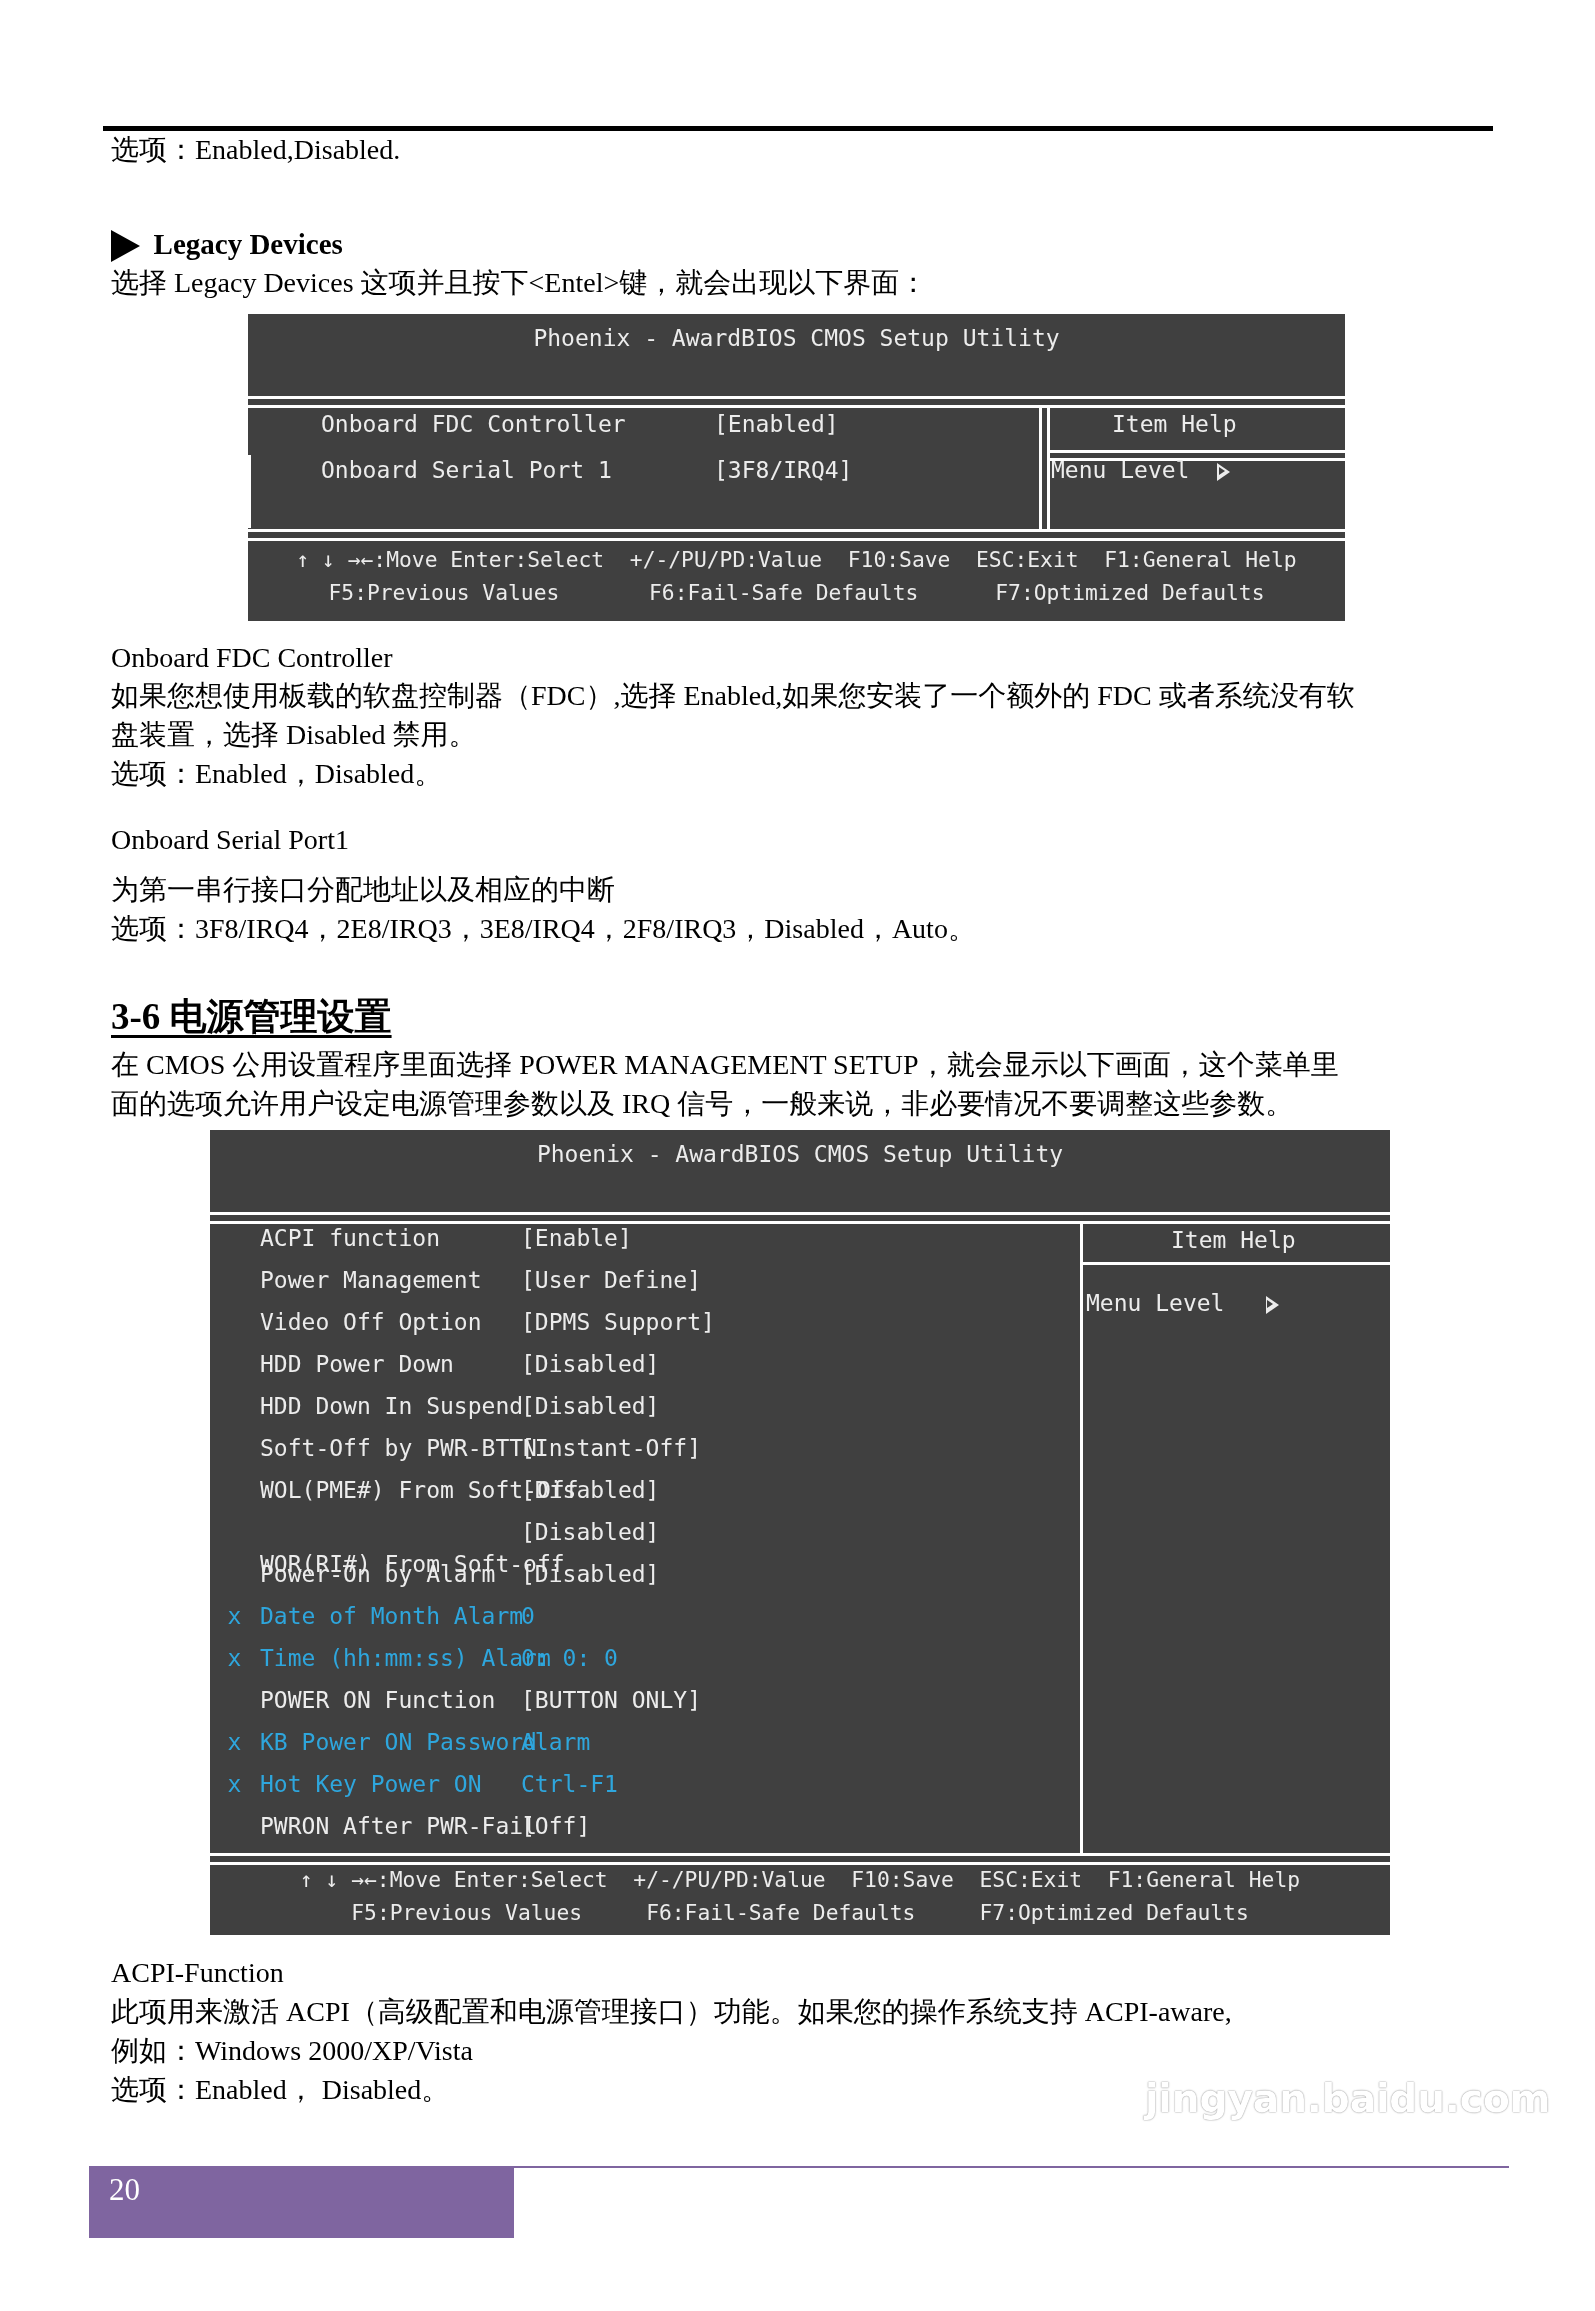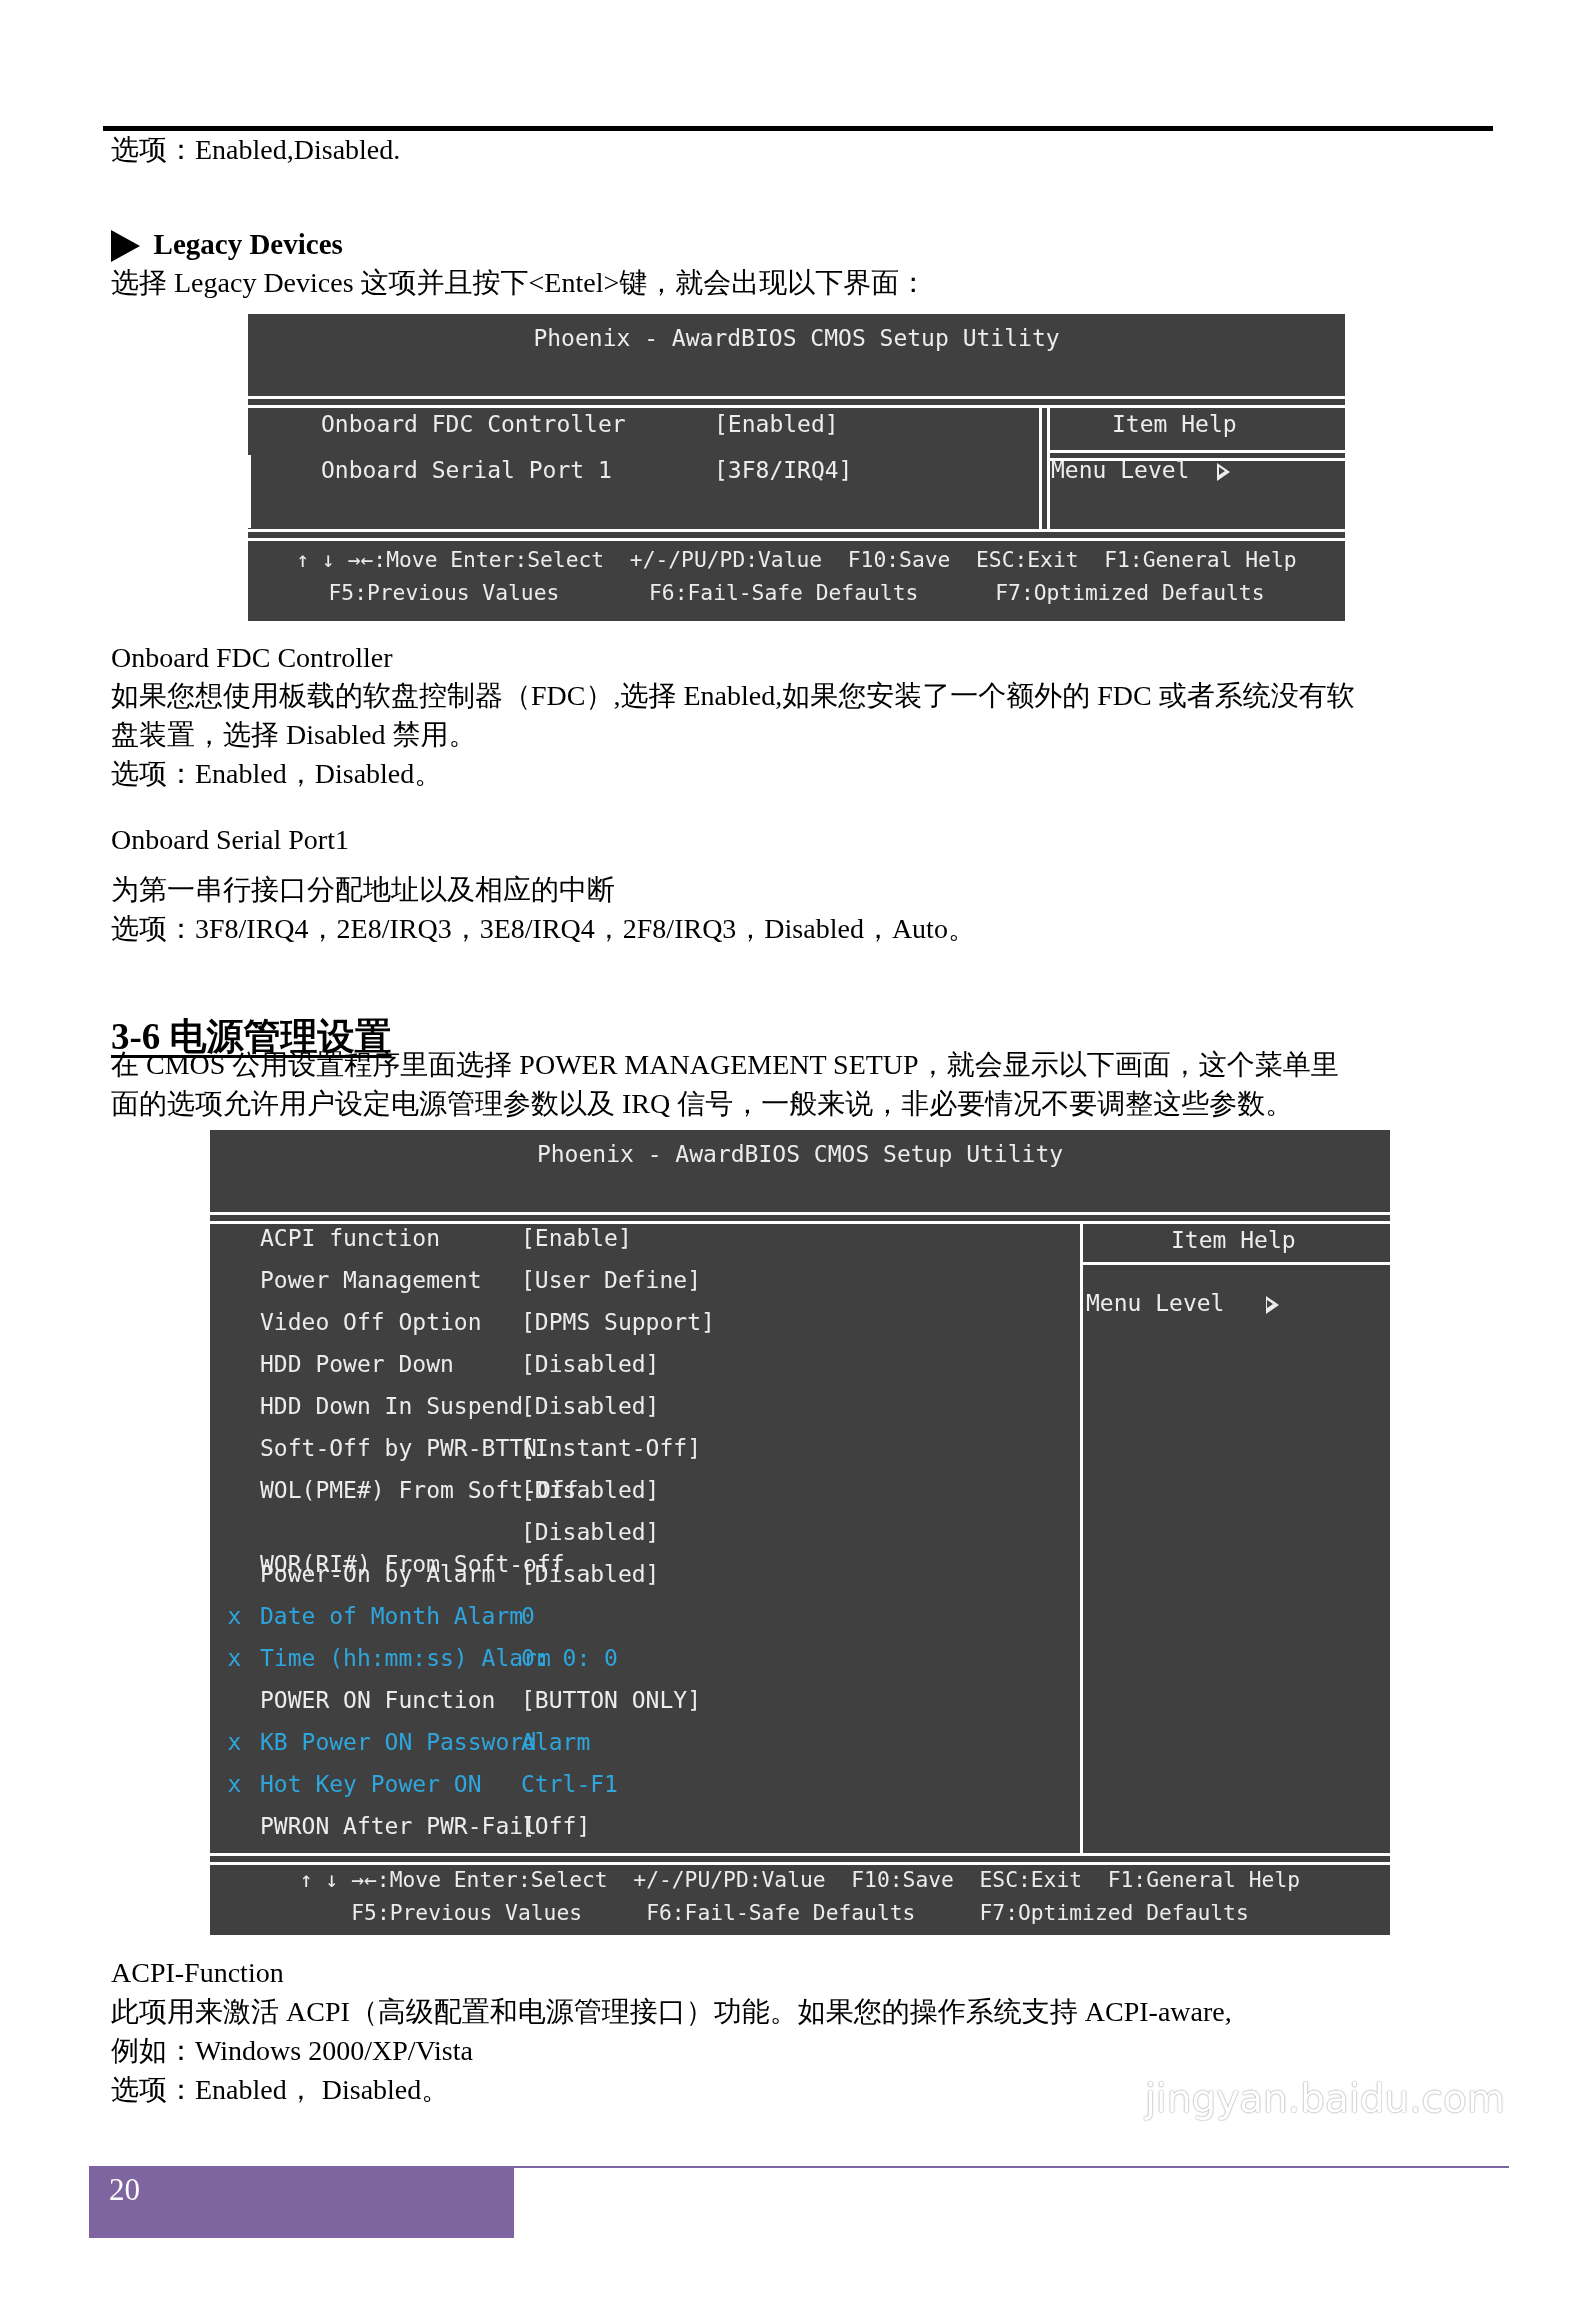--- a/index.html
+++ b/index.html
@@ -6,21 +6,21 @@
   body { width: 1595px; height: 2311px; position: relative; overflow: hidden;
          font-family: "Liberation Serif", "DejaVu Serif", serif; color: #000; }
   .abs { position: absolute; }
   .txt { font-size: 28px; line-height: 39px; white-space: nowrap; }
   .top-rule { left: 103px; top: 126px; width: 1390px; height: 4.9px; background: #000; }
   .h-bullet { font-weight: bold; font-size: 29px; }
   .tri { display: inline-block; width: 0; height: 0; border-top: 16.5px solid transparent;
          border-bottom: 16.5px solid transparent; border-left: 29px solid #000;
          vertical-align: -7.8px; margin-right: 13.6px; }
   .sec-title { font-weight: bold; font-size: 37px; line-height: 47px; text-decoration: underline;
-               text-underline-offset: 5.8px; text-decoration-thickness: 2.9px; margin-top: 20px; }
+               text-underline-offset: 5.8px; text-decoration-thickness: 2.9px; }
   
   .bios { background: #404040; color: #ececec; font-family: "DejaVu Sans Mono", "Liberation Mono", monospace;
           font-size: 23px; }
   .bios .title { text-align: center; line-height: 36px; padding-top: 5.8px; }
   .bios .dbl { position: absolute; left: 0; right: 0; height: 11.6px;
                border-top: 3.9px solid #fff; border-bottom: 3.9px solid #fff; background: #404040; box-sizing: border-box; }
   .bios .vline { position: absolute; width: 2.9px; background: #fff; }
   .bios .hline { position: absolute; height: 2.9px; background: #fff; }
   .bios .row { position: absolute; white-space: pre; }
   .bios .dim { color: #2ea6dd; }
@@ -28,21 +28,21 @@
   .tri-outline { display: inline-block; width: 0; height: 0; border-top: 9.7px solid transparent;
                  border-bottom: 9.7px solid transparent; border-left: 13.6px solid #ececec; position: relative; vertical-align: -2.9px; }
   .tri-outline::after { content: ""; position: absolute; left: -11.6px; top: -4.9px; border-top: 4.9px solid transparent;
                         border-bottom: 4.9px solid transparent; border-left: 6.8px solid #404040; }
   .footer-bar { left: 89px; top: 2166px; width: 425px; height: 72px; background: #7f65a0; }
   .footer-line { left: 514px; top: 2166px; width: 995px; height: 1.9px; background: #7f65a0; }
   .page-num { left: 109px; top: 2172px; color: #fff; font-size: 31px; }
   .watermark { left: 1145px; top: 2077px; color: #ffffff; font-family: "DejaVu Sans", sans-serif;
                text-shadow: 0 0 1.9px #999, 0 0 1px #888; text-align: center; opacity: 0.9; }
   .wm-big { font-size: 76px; font-weight: bold; letter-spacing: 1.9px; line-height: 78px; }
-  .wm-small { font-size: 39px; font-weight: normal; line-height: 43px; text-align: right; }
+  .wm-small { font-size: 39px; font-weight: bold; line-height: 43px; text-align: right; }
 </style>
 </head>
 <body>
 
 <div class="abs top-rule"></div>
 <div class="abs txt" style="left:111px; top:130px;">选项：Enabled,Disabled.</div>
 
 <div class="abs txt h-bullet" style="left:111px; top:225px;">
   <span class="tri"></span><span>Legacy Devices</span>
 </div>

